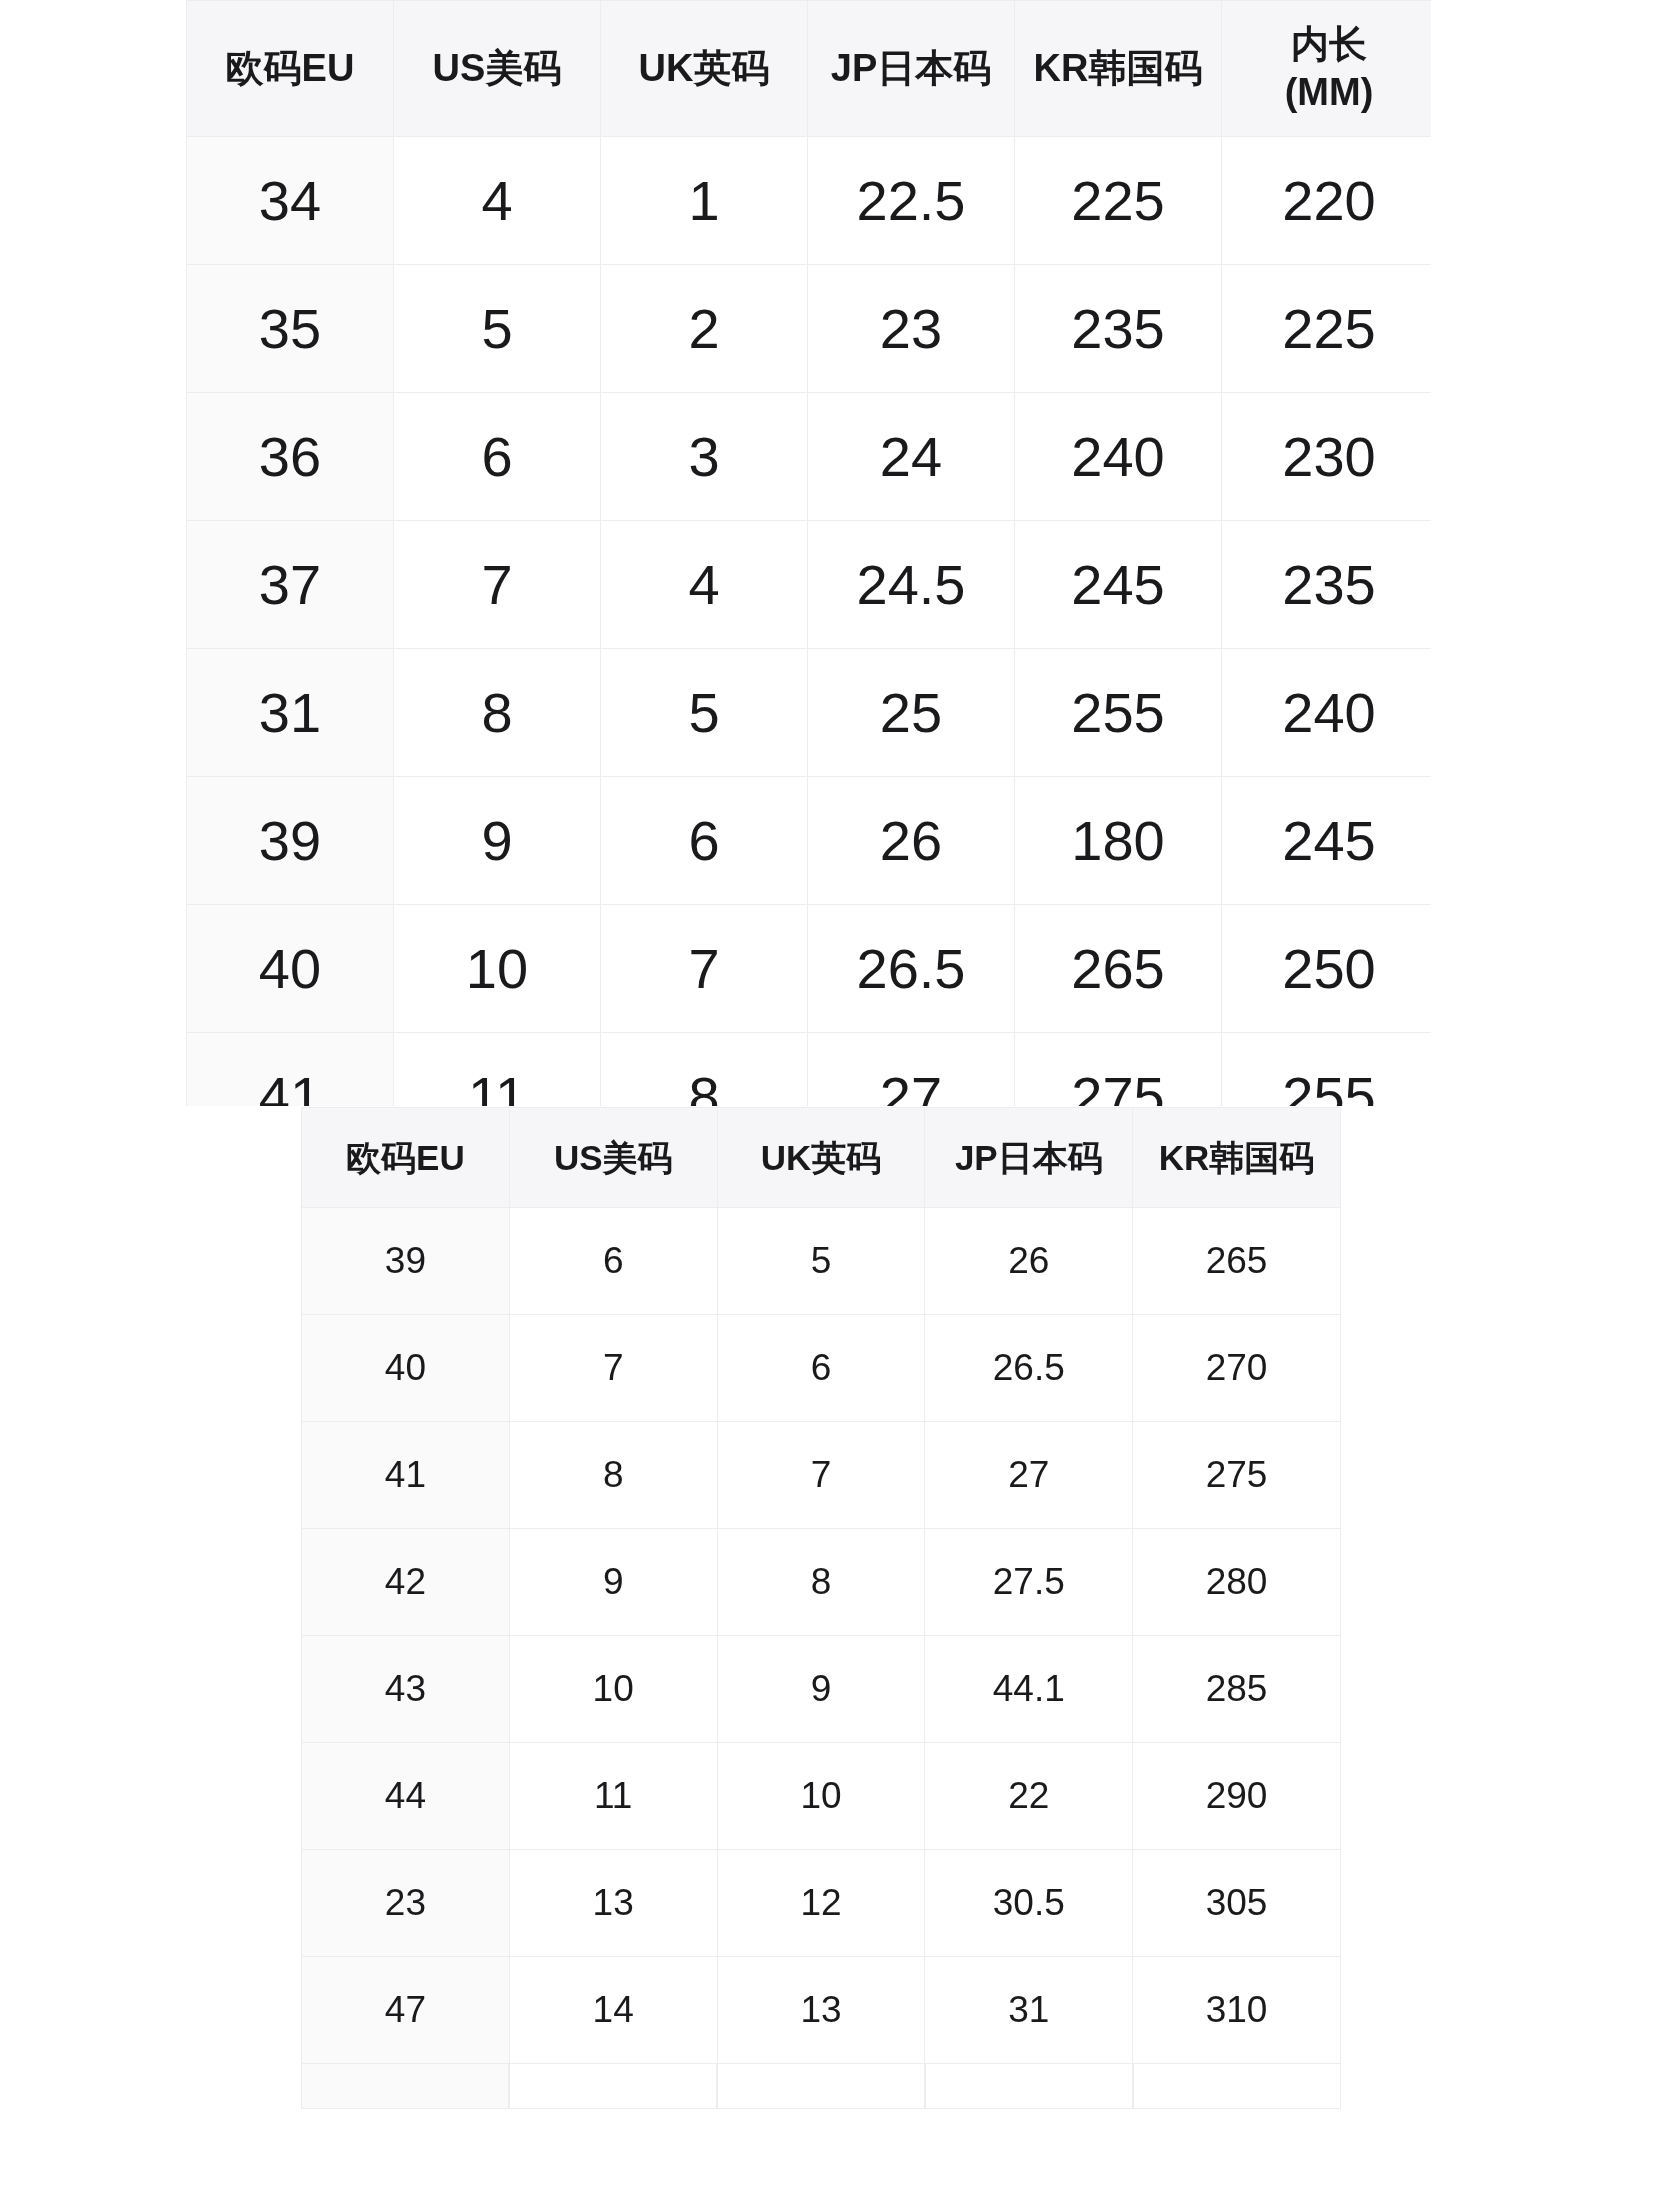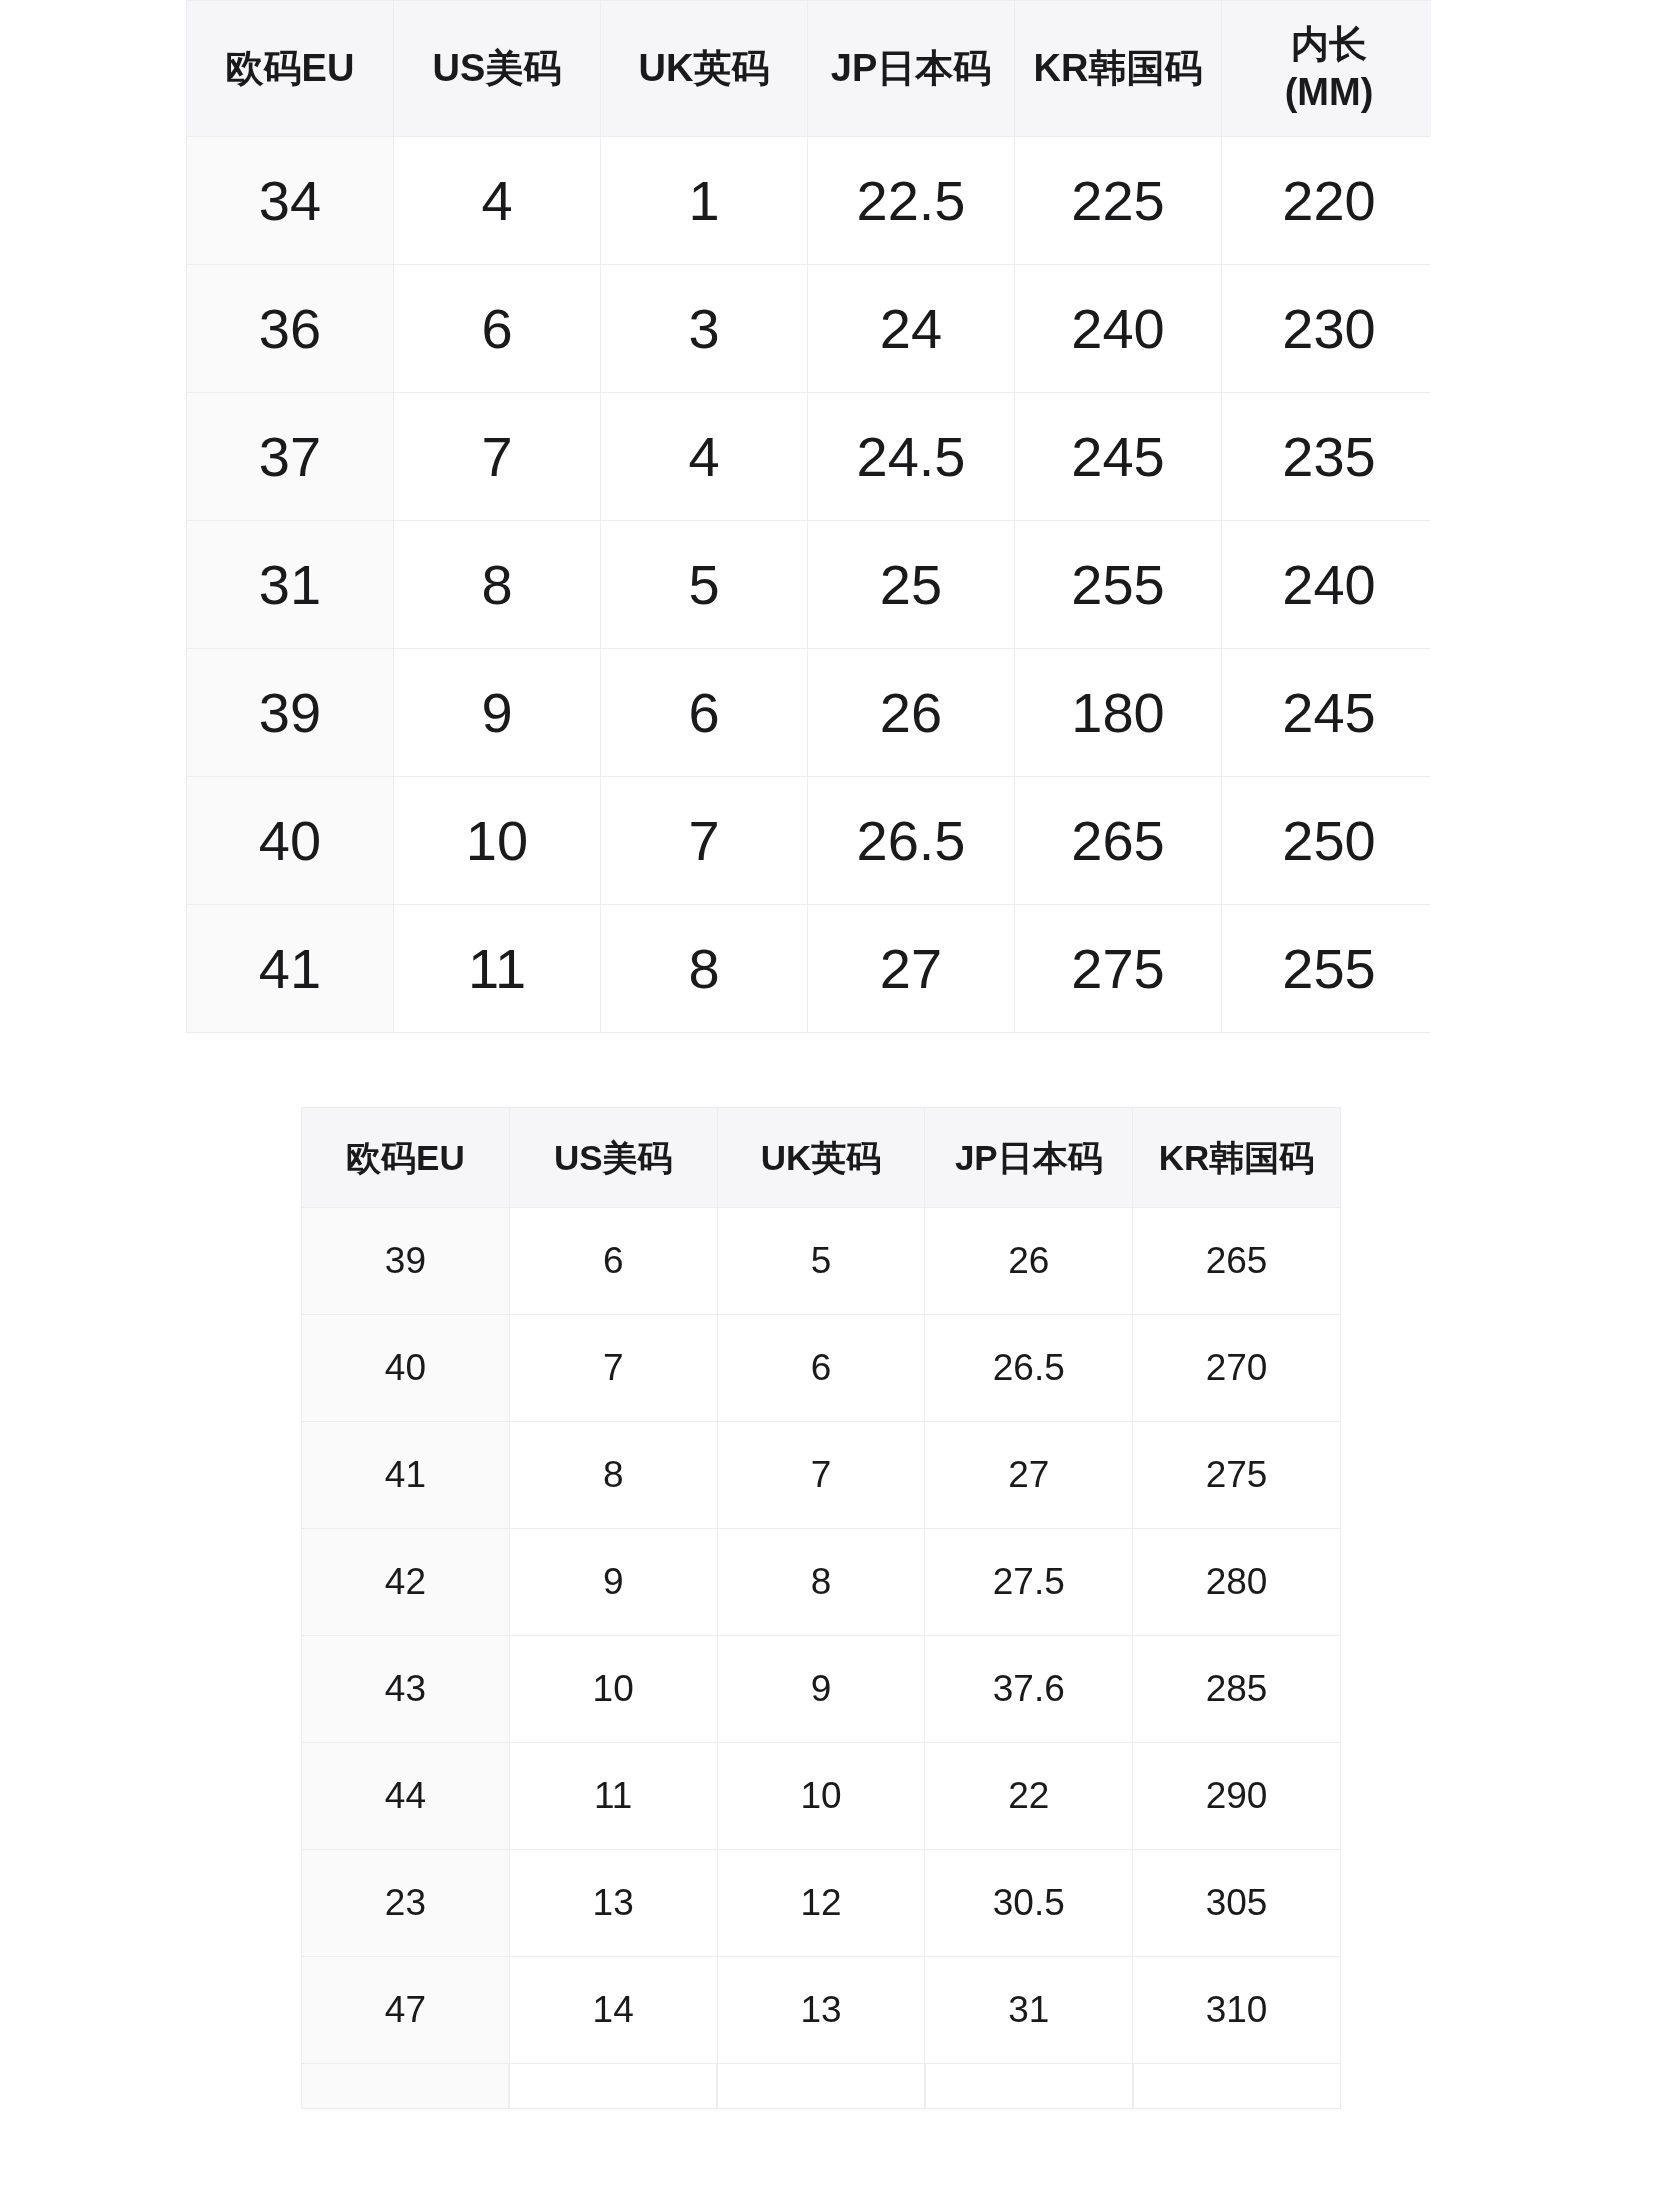--- a/index.html
+++ b/index.html
@@ -99,20 +99,28 @@
         <tbody>
           <tr>
             <td>34</td>
             <td>4</td>
             <td>1</td>
             <td>22.5</td>
             <td>225</td>
             <td>220</td>
           </tr>
           <tr>
+            <td>35</td>
+            <td>5</td>
+            <td>2</td>
+            <td>23</td>
+            <td>235</td>
+            <td>225</td>
+          </tr>
+          <tr>
             <td>36</td>
             <td>6</td>
             <td>3</td>
             <td>24</td>
             <td>240</td>
             <td>230</td>
           </tr>
           <tr>
             <td>37</td>
             <td>7</td>
@@ -194,21 +202,21 @@
             <td>42</td>
             <td>9</td>
             <td>8</td>
             <td>27.5</td>
             <td>280</td>
           </tr>
           <tr>
             <td>43</td>
             <td>10</td>
             <td>9</td>
-            <td>37.6</td>
+            <td>44.1</td>
             <td>285</td>
           </tr>
           <tr>
             <td>44</td>
             <td>11</td>
             <td>10</td>
             <td>22</td>
             <td>290</td>
           </tr>
           <tr>

